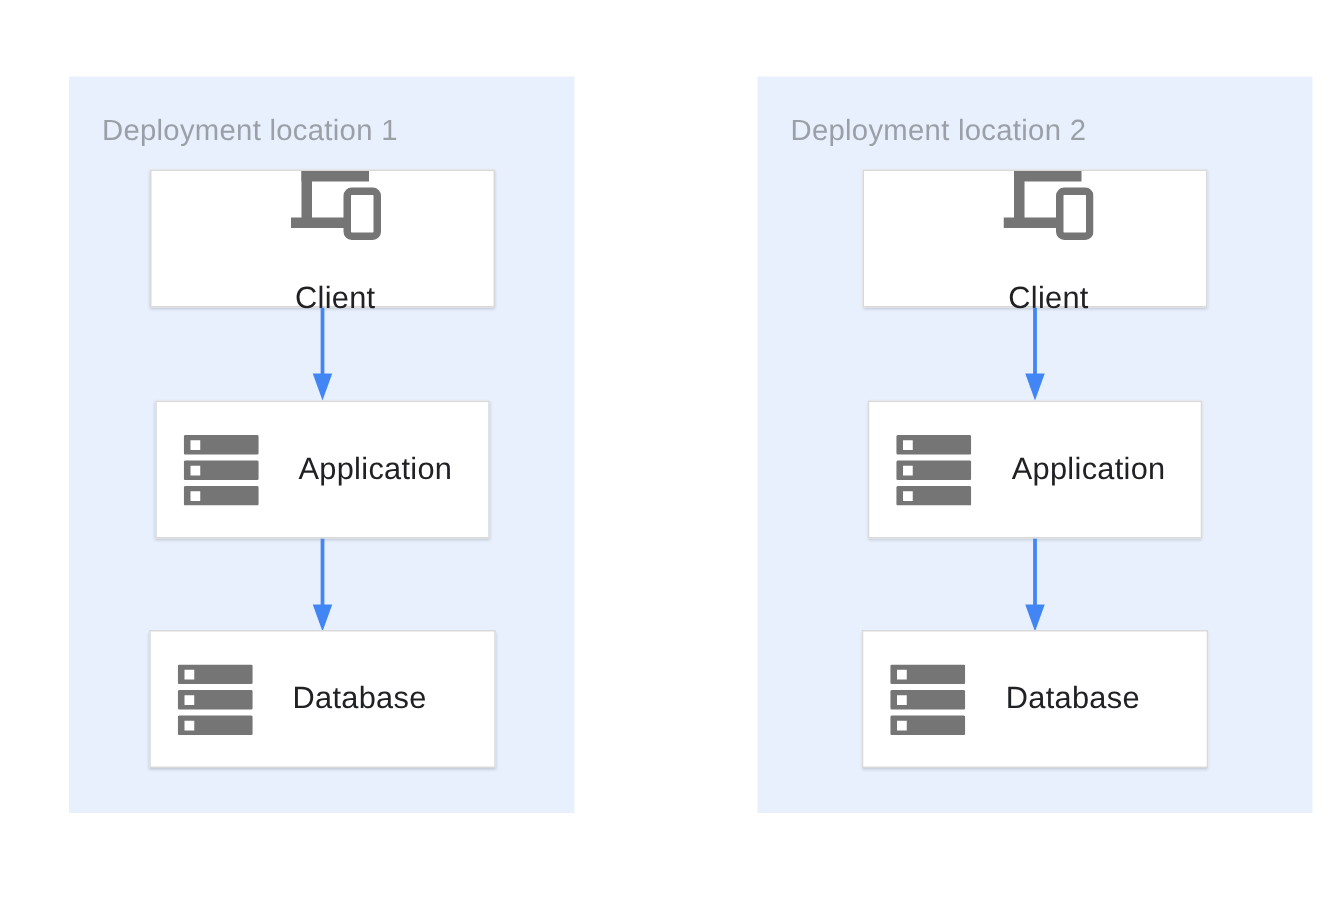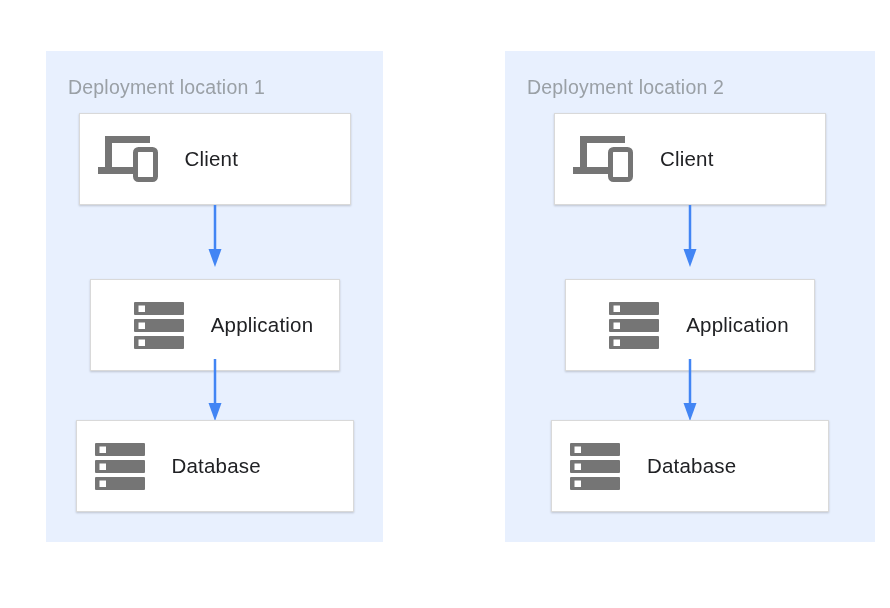--- a/index.html
+++ b/index.html
@@ -42,23 +42,23 @@
     height: 92px;
     box-sizing: border-box;
     background: var(--node-bg, #ffffff);
     border: 1px solid var(--node-border, #d9d9d9);
     box-shadow: 0 1px 2px rgba(0,0,0,0.18);
     display: flex;
     align-items: center;
     padding-left: 18px;
     gap: 27px;
   }
-  .node-client      { top: 62px;  width: 272px; }
-  .node-application { top: 228px; width: 250px; justify-content: center; }
-  .node-database    { top: 369px; width: 278px; }
+  .node-client      { top: 62px;  width: 230px; flex-direction: column; }
+  .node-application { top: 216px; width: 223px; }
+  .node-database    { top: 369px; width: 231px; }
   .node-label {
     font-size: 20.5px;
     color: var(--label-text, #202124);
     letter-spacing: 0.2px;
     white-space: nowrap;
   }
   .icon {
     display: inline-flex;
     flex: 0 0 auto;
     color: var(--icon-gray, #757575);

